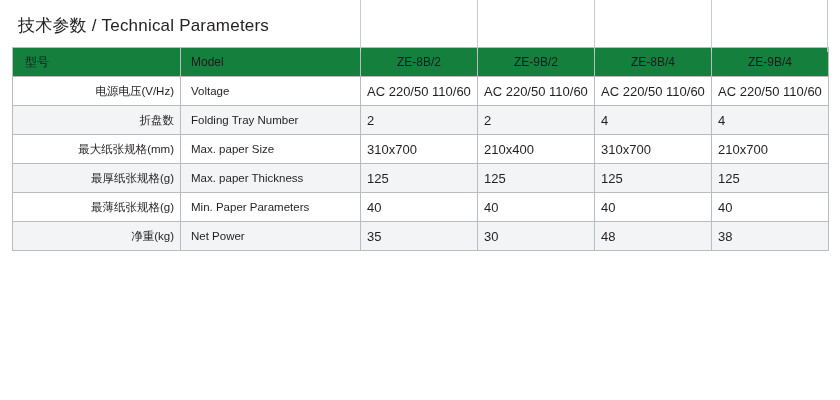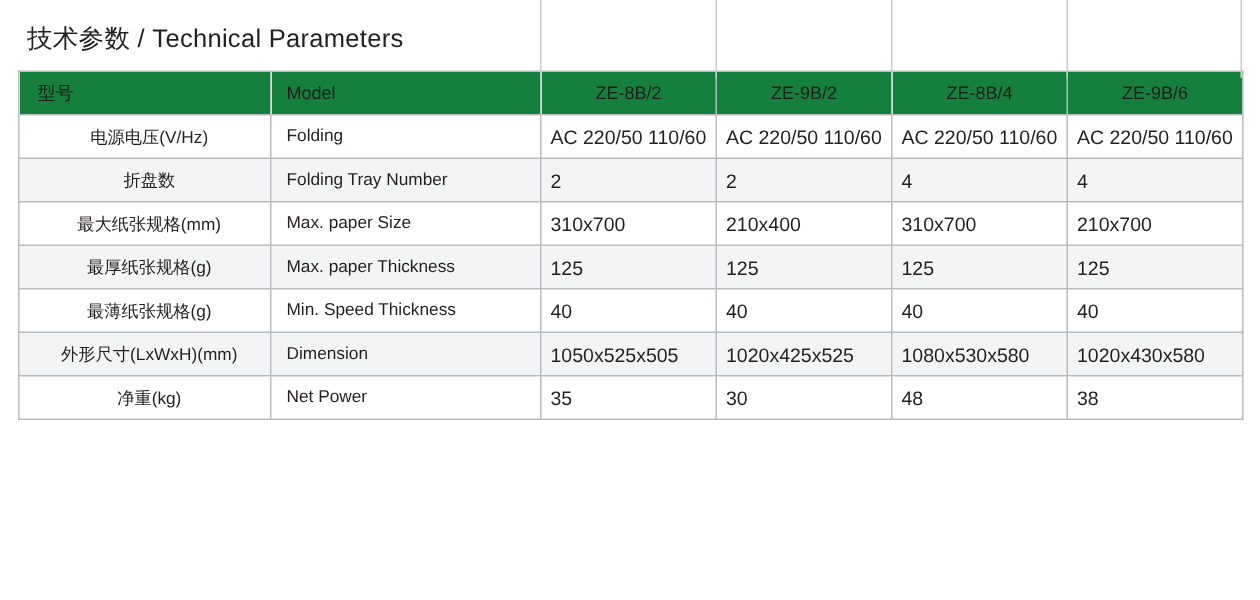--- a/index.html
+++ b/index.html
@@ -53,21 +53,21 @@
   thead th {
     background: #15803d;
     color: #1b1b1b;
     font-size: 12px;
   }
   thead th.lbl-cn { text-align: left; padding-left: 12px; }
   thead th.lbl-en { text-align: left; padding-left: 10px; }
   thead th.val { text-align: center; }
 
   tbody td.lbl-cn {
-    text-align: center;
+    text-align: right;
     padding-left: 12px;
     font-size: 11.5px;
   }
   tbody td.lbl-en {
     text-align: left;
     padding-left: 10px;
     font-size: 11.5px;
   }
   tbody td.val {
     text-align: left;
@@ -122,27 +122,27 @@
         <col class="c4">
         <col class="c5">
     </colgroup>
     <thead>
       <tr>
         <th class="lbl-cn">型号</th>
         <th class="lbl-en">Model</th>
         <th class="val">ZE-8B/2</th>
         <th class="val">ZE-9B/2</th>
         <th class="val">ZE-8B/4</th>
-        <th class="val">ZE-9B/6</th>
+        <th class="val">ZE-9B/4</th>
       </tr>
     </thead>
     <tbody>
       <tr>
         <td class="lbl-cn">电源电压(V/Hz)</td>
-        <td class="lbl-en">Folding</td>
+        <td class="lbl-en">Voltage</td>
         <td class="val">AC 220/50  110/60</td>
         <td class="val">AC 220/50  110/60</td>
         <td class="val">AC 220/50  110/60</td>
         <td class="val">AC 220/50  110/60</td>
       </tr>
       <tr>
         <td class="lbl-cn">折盘数</td>
         <td class="lbl-en">Folding Tray Number</td>
         <td class="val">2</td>
         <td class="val">2</td>
@@ -160,33 +160,25 @@
       <tr>
         <td class="lbl-cn">最厚纸张规格(g)</td>
         <td class="lbl-en">Max. paper Thickness</td>
         <td class="val">125</td>
         <td class="val">125</td>
         <td class="val">125</td>
         <td class="val">125</td>
       </tr>
       <tr>
         <td class="lbl-cn">最薄纸张规格(g)</td>
-        <td class="lbl-en">Min. Speed Thickness</td>
+        <td class="lbl-en">Min. Paper Parameters</td>
         <td class="val">40</td>
         <td class="val">40</td>
         <td class="val">40</td>
         <td class="val">40</td>
-      </tr>
-      <tr>
-        <td class="lbl-cn">外形尺寸(LxWxH)(mm)</td>
-        <td class="lbl-en">Dimension</td>
-        <td class="val">1050x525x505</td>
-        <td class="val">1020x425x525</td>
-        <td class="val">1080x530x580</td>
-        <td class="val">1020x430x580</td>
       </tr>
       <tr>
         <td class="lbl-cn">净重(kg)</td>
         <td class="lbl-en">Net Power</td>
         <td class="val">35</td>
         <td class="val">30</td>
         <td class="val">48</td>
         <td class="val">38</td>
       </tr>
     </tbody>

